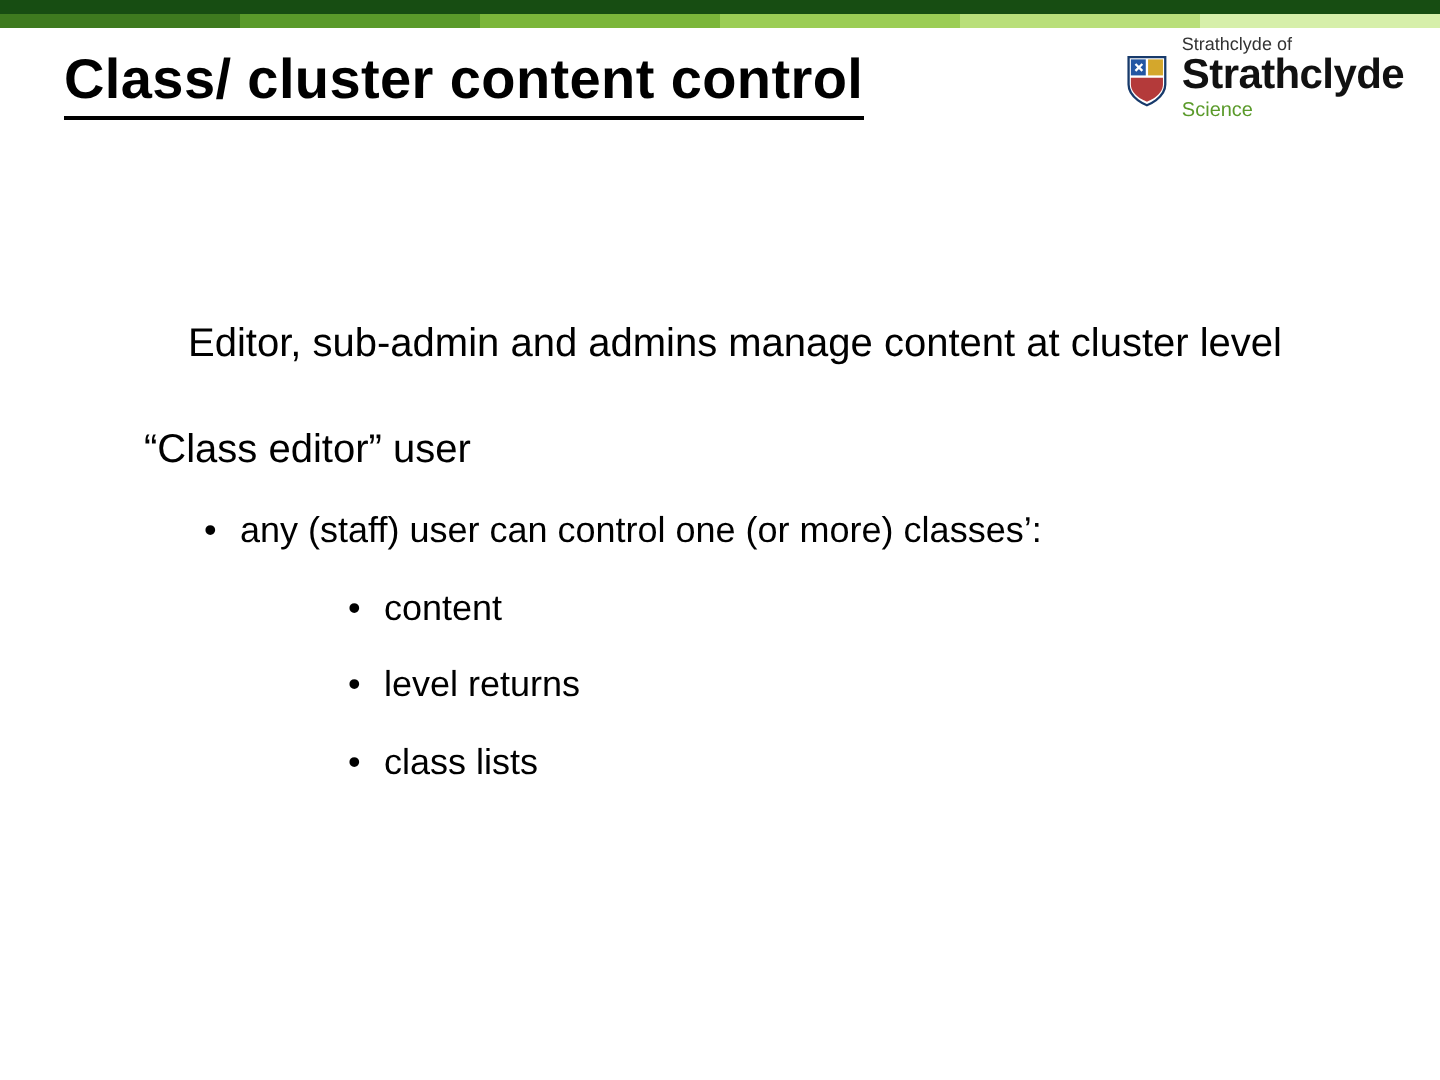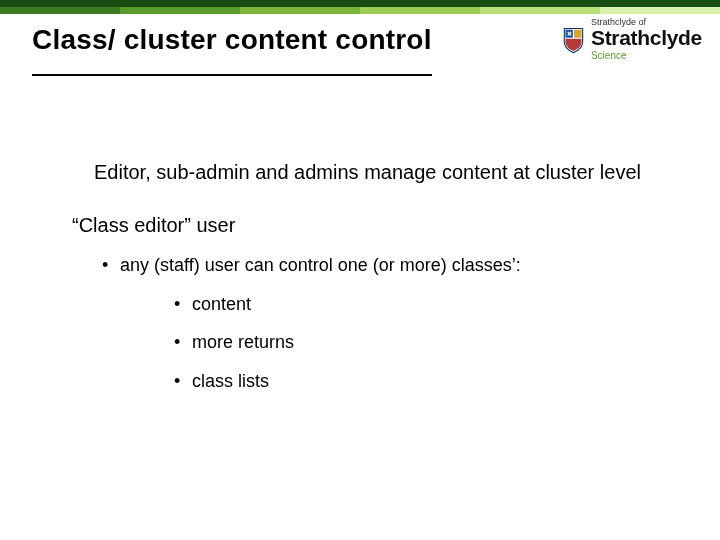--- a/index.html
+++ b/index.html
@@ -40,21 +40,21 @@
     left: 32px;
     top: 24px;
     width: 500px;
   }
   .title {
     font-size: 28px;
     font-weight: bold;
     letter-spacing: 0.2px;
     border-bottom: 2px solid #000;
     display: inline-block;
-    padding-bottom: 18px;
+    padding-bottom: 2px;
   }
   .logo {
     position: absolute;
     right: 18px;
     top: 18px;
     width: 140px;
     text-align: left;
   }
   .logo-row { display: flex; align-items: center; gap: 6px; }
   .crest { width: 28px; height: 34px; }
@@ -125,20 +125,20 @@
   <div class="body">
     <div class="para indent1">Editor, sub-admin and admins manage content at cluster level</div>
 
     <div class="sub-hdr">“Class editor” user</div>
 
     <ul class="ul1">
       <li>
         <span>any (staff) user can control one (or more) classes’:</span>
         <ul class="ul2">
           <li><span>content</span></li>
-          <li><span>more returns</span></li>
+          <li><span>level returns</span></li>
           <li><span>class lists</span></li>
         </ul>
       </li>
     </ul>
   </div>
 
 </div>
 
 </body></html>

